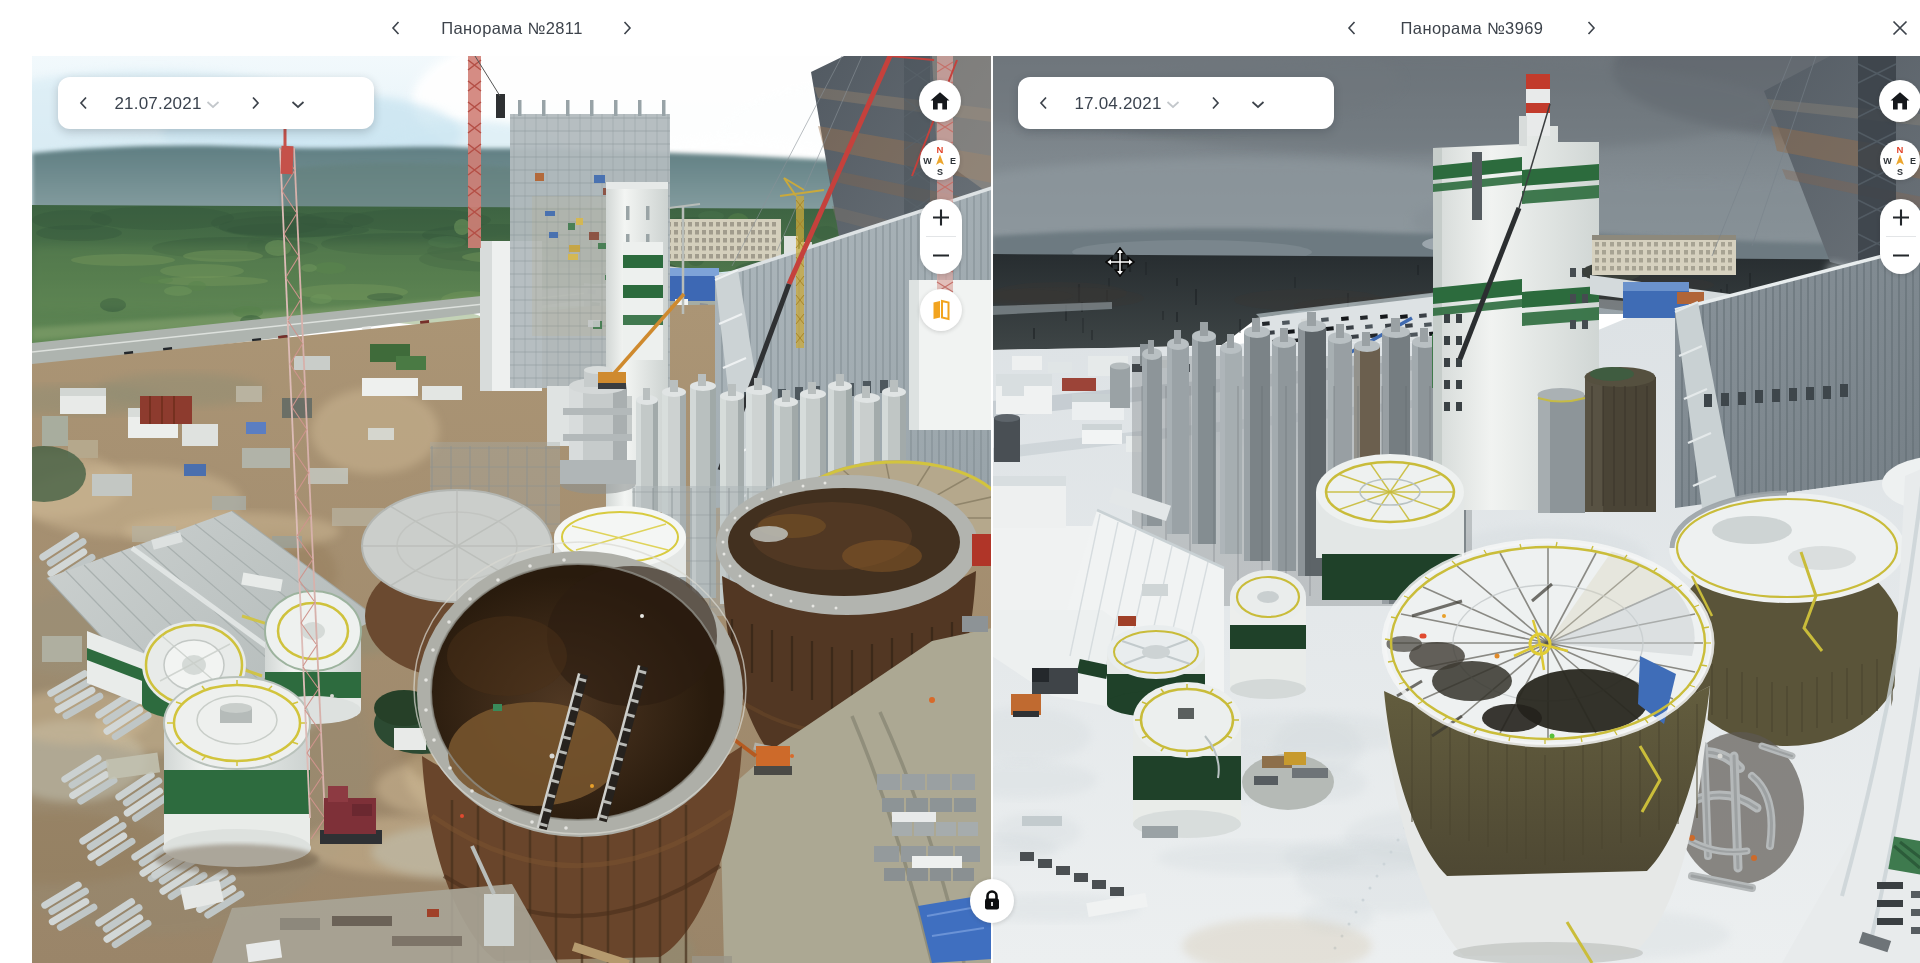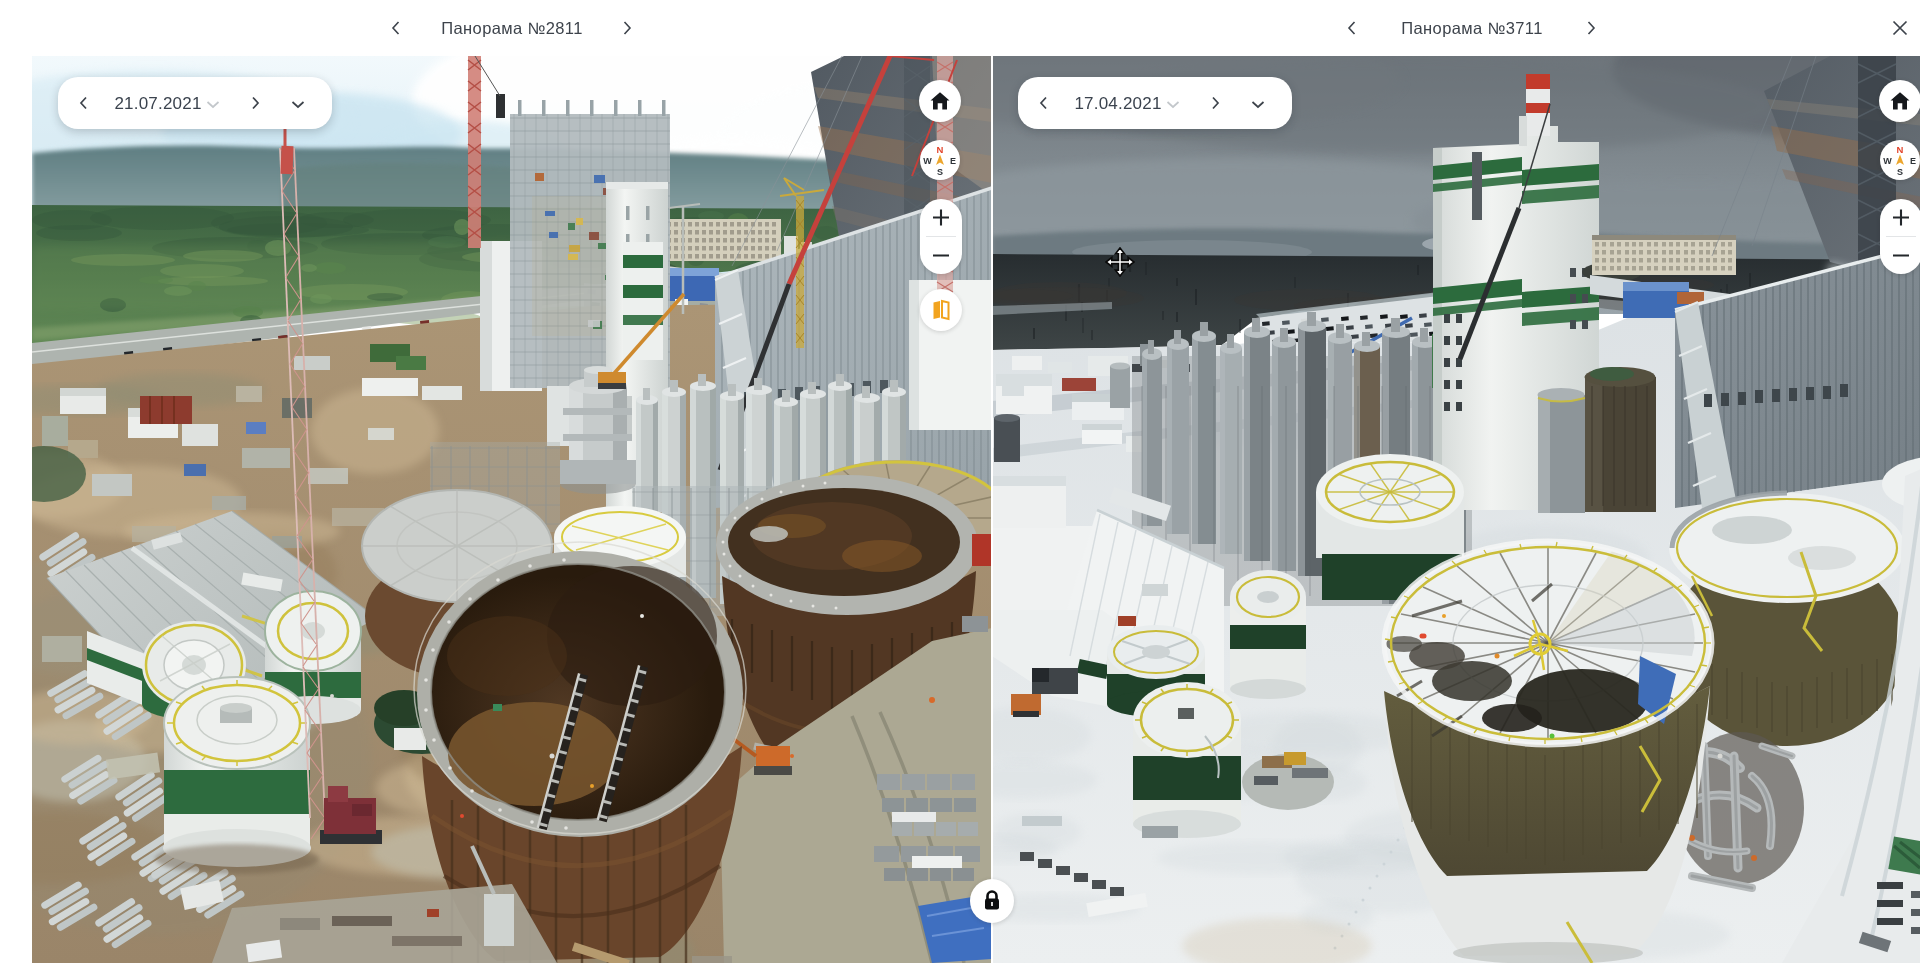--- a/index.html
+++ b/index.html
@@ -2,21 +2,21 @@
 <html><head>
 <meta charset="utf-8">
 <style>
   html,body{margin:0;padding:0;background:#fff;}
   #app{position:relative;width:1920px;height:963px;overflow:hidden;font-family:"Liberation Sans",sans-serif;background:#fff;margin-left:32px;}
   .panel{position:absolute;top:56px;width:960px;height:907px;}
   #topbar{position:absolute;top:0;left:0;width:1920px;height:56px;background:#fff;z-index:5;}
   .ttl{position:absolute;top:0;height:56px;line-height:56px;font-size:16.5px;color:#3d434b;letter-spacing:.4px;text-align:center;width:300px;}
   .chev{position:absolute;width:24px;height:24px;}
   .circbtn{position:absolute;background:#fff;border-radius:50%;box-shadow:0 1px 4px rgba(40,40,40,.18);z-index:6;}
-  .datebox{position:absolute;top:77px;width:274px;height:52px;background:#fff;border-radius:20px;box-shadow:0 3px 10px rgba(30,40,50,.22);z-index:6;}
+  .datebox{position:absolute;top:77px;width:316px;height:52px;background:#fff;border-radius:12px;box-shadow:0 3px 10px rgba(30,40,50,.22);z-index:6;}
   .dtxt{position:absolute;top:0;height:52px;line-height:53px;font-size:17px;color:#3b434e;letter-spacing:.2px;}
   #seam{position:absolute;left:959px;top:56px;width:2px;height:907px;background:#fff;z-index:4;}
 </style>
 </head>
 <body>
 <div id="app">
   <div class="panel" style="left:0" id="pl"><svg width="960" height="907" viewBox="0 0 960 907">
 <defs>
 <linearGradient id="skyL" x1="0" y1="0" x2="0" y2="1">
             <stop offset="0" stop-color="#f2f9fc"></stop>
@@ -1683,21 +1683,21 @@
 <rect x="899" y="783" width="33" height="33" fill="#3e7a4e" transform="rotate(10 915 799)"></rect>
 <path d="M902,790 L928,812 M908,786 L934,806" stroke="#2c5c3a" stroke-width="3"></path>
 <circle cx="944" cy="902" r="4" fill="#3f6fc0"></circle>
 <rect x="868" y="880" width="30" height="12" fill="#6e7478" transform="rotate(18 883 886)"></rect>
 <circle cx="432" cy="580" r="2.5" fill="#e04a30"></circle>
         <circle cx="452" cy="560" r="2" fill="#e8a02a"></circle>
 </svg></div>
   <div id="seam"></div>
   <div id="topbar">
     <div class="ttl" style="left:330px">Панорама №2811</div>
-    <div class="ttl" style="left:1290px">Панорама №3711</div>
+    <div class="ttl" style="left:1290px">Панорама №3969</div>
     <svg class="chev" style="left:352px;top:16px" viewBox="0 0 24 24">
         <path d="M14.5 6 L9 12 L14.5 18" fill="none" stroke="#3d434b" stroke-width="1.6"></path>
       </svg>
     <svg class="chev" style="left:583px;top:16px" viewBox="0 0 24 24">
         <path d="M9.5 6 L15 12 L9.5 18" fill="none" stroke="#3d434b" stroke-width="1.6"></path>
       </svg>
     <svg class="chev" style="left:1308px;top:16px" viewBox="0 0 24 24">
         <path d="M14.5 6 L9 12 L14.5 18" fill="none" stroke="#3d434b" stroke-width="1.6"></path>
       </svg>
     <svg class="chev" style="left:1547px;top:16px" viewBox="0 0 24 24">

